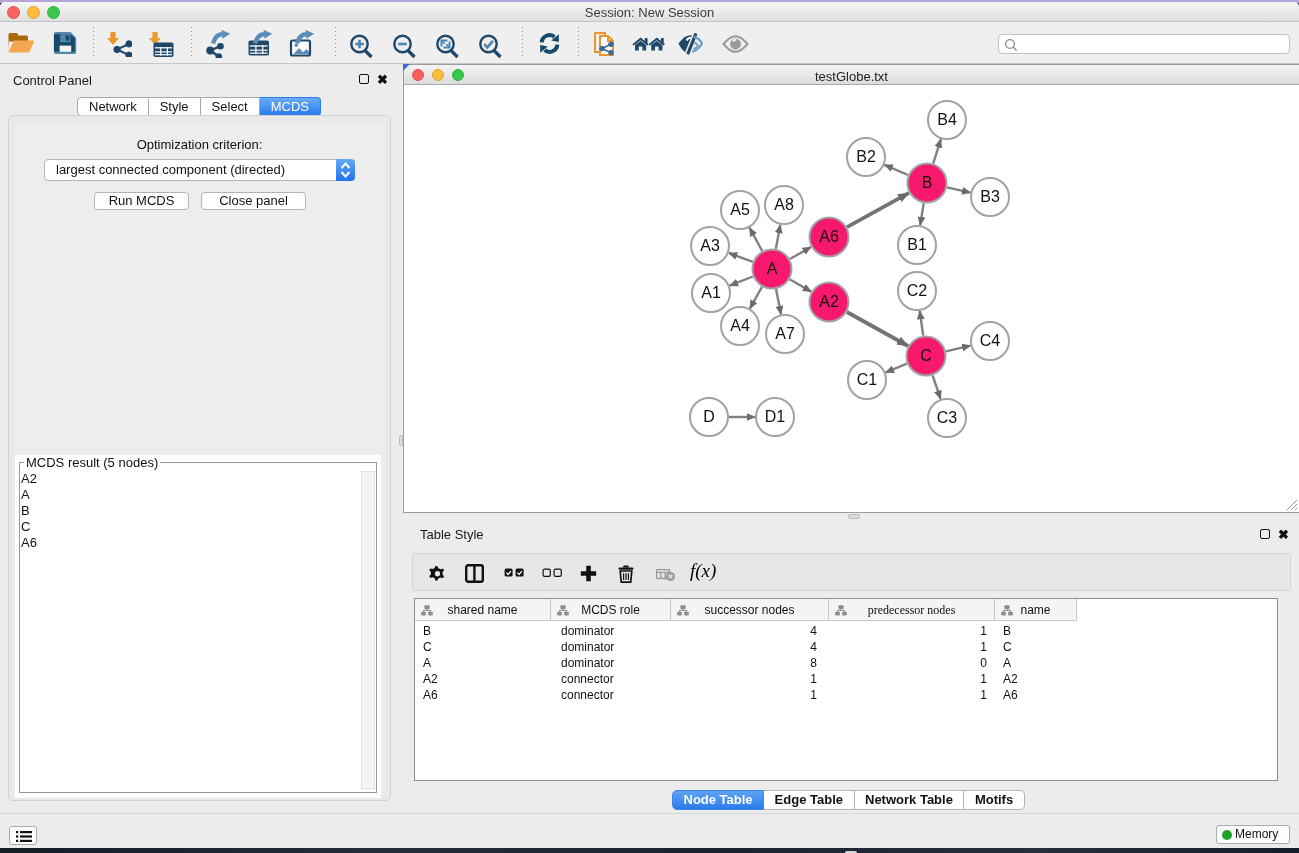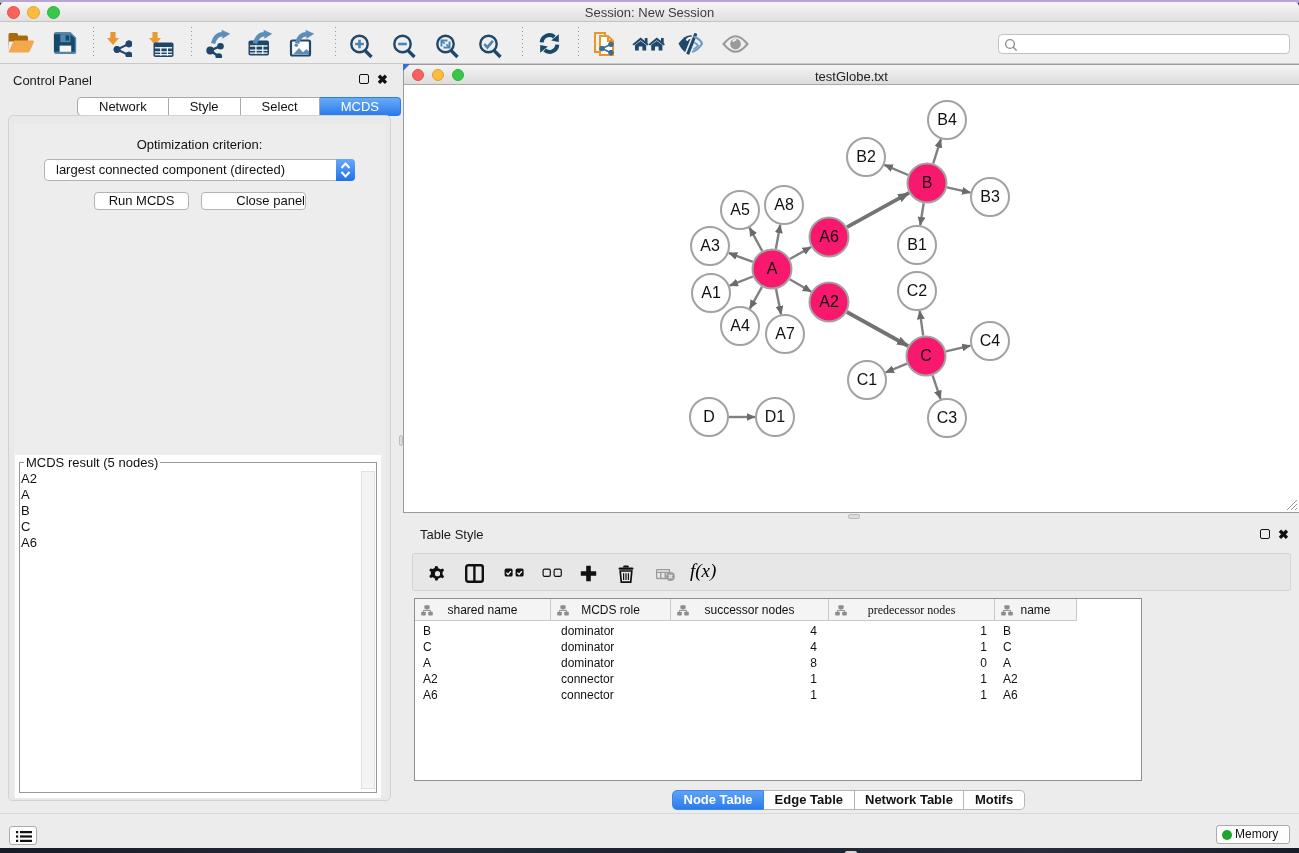--- a/index.html
+++ b/index.html
@@ -15,21 +15,21 @@
 #toolbar{position:absolute;left:0;top:20px;width:1299px;height:42px;background:#efefef;border-bottom:1px solid #c8c8c8;}
 .sep{position:absolute;top:5px;height:31px;width:1px;background-image:linear-gradient(#9a9a9a 33%, rgba(0,0,0,0) 0%);background-size:1px 4px;}
 .ticon{position:absolute;}
 #search{position:absolute;left:998px;top:12px;width:292px;height:20px;background:#fff;border:1px solid #c2c2c2;border-radius:4px;}
 
 #cpanel{position:absolute;left:0;top:62px;width:402px;height:752px;background:#ececec;}
 #cp-title{position:absolute;left:13px;top:9px;font-size:13px;color:#1a1a1a;}
 .wbtn-max{position:absolute;width:10px;height:10px;border:1.6px solid #111;border-radius:2px;background:transparent;}
 .wbtn-x{position:absolute;font-size:13px;font-weight:bold;color:#111;line-height:10px;}
 #cp-tabs{position:absolute;left:77px;top:33px;height:19px;display:flex;}
-.tab{height:19px;background:#fff;border:1px solid #a9a9a9;border-left:none;font-size:13px;color:#111;text-align:right;line-height:17px;padding:0 21px;}
+.tab{height:19px;background:#fff;border:1px solid #a9a9a9;border-left:none;font-size:13px;color:#111;text-align:right;line-height:17px;padding:0 11px;}
 .tab.first{border-left:1px solid #a9a9a9;border-radius:4px 0 0 4px;}
 .tab.last{border-radius:0 4px 4px 0;}
 .tab.sel{background:linear-gradient(#6aabf7,#2a7ceb);border-color:#2a7ceb;color:#fff;}
 #cp-box{position:absolute;left:8px;top:51px;width:383px;height:686px;background:#e9e9e9;border:1px solid #d2d2d2;border-radius:5px;}
 #cp-inner{position:absolute;left:5px;top:8px;width:371px;height:671px;background:#ededed;}
 #opt-label{position:absolute;left:0;width:381px;top:21px;text-align:center;font-size:13px;color:#111;}
 #dropdown{position:absolute;left:35px;top:43px;width:311px;height:22px;background:#fff;border:1px solid #b3b3b3;border-radius:4px;font-size:13px;color:#111;line-height:20px;text-align:left;padding-left:11px;}
 #dd-spin{position:absolute;right:-1px;top:-1px;width:19px;height:22px;background:linear-gradient(#67a9f8,#2071ea);border-radius:0 4px 4px 0;}
 .btn{position:absolute;height:18px;background:#fff;border:1px solid #b3b3b3;border-radius:4px;font-size:13px;color:#111;text-align:center;line-height:16px;}
 
@@ -44,21 +44,21 @@
 #nw-title .t{position:absolute;left:0;right:0;top:4px;text-align:center;font-size:13px;color:#222;}
 #nw-canvas{position:absolute;left:0;top:20px;width:894px;height:427px;background:#fff;}
 #nw-grip{position:absolute;right:1px;bottom:1px;width:13px;height:13px;}
 .nl{font-size:16px;fill:#111;text-anchor:middle;font-family:"Liberation Sans",sans-serif;}
 .e-thin{stroke:#808080;stroke-width:2.4;}
 .e-thick{stroke:#737373;stroke-width:3.8;}
 
 #tpanel{position:absolute;left:403px;top:511px;width:896px;height:303px;background:#ececec;}
 #tp-title{position:absolute;left:17px;top:14px;font-size:13px;color:#1a1a1a;}
 #tp-toolbar{position:absolute;left:9px;top:40px;width:879px;height:38px;background:#e7e7e7;border:1px solid #d4d4d4;border-radius:3px;}
-#tp-table{position:absolute;left:11px;top:85px;width:728px;height:183px;background:#fff;border:1px solid #8f8f8f;}
+#tp-table{position:absolute;left:11px;top:85px;width:864px;height:183px;background:#fff;border:1px solid #8f8f8f;}
 .th{position:absolute;top:0;height:22px;background:#f4f4f4;border-right:1px solid #c9c9c9;border-bottom:1px solid #c9c9c9;font-size:12px;color:#111;text-align:center;line-height:22px;}
 .td{position:absolute;font-size:12px;color:#111;height:16px;line-height:16px;}
 #tp-tabs{position:absolute;left:269px;top:277px;height:20px;display:flex;font-weight:bold;}
 .ttab{height:20px;background:#fff;border:1px solid #b5b5b5;border-left:none;font-size:13px;color:#111;line-height:18px;padding:0 10.5px;}
 .ttab.first{border-left:1px solid #b5b5b5;border-radius:5px 0 0 5px;}
 .ttab.last{border-radius:0 5px 5px 0;}
 .ttab.sel{background:linear-gradient(#5ea2f5,#2a7ceb);border-color:#3c86e8;color:#fff;}
 
 #statusbar{position:absolute;left:0;top:811px;width:1299px;height:35px;background:#ececec;border-top:1px solid #d8d8d8;}
 #sb-listbtn{position:absolute;left:9px;top:12px;width:28px;height:19px;background:#fdfdfd;border:1px solid #ababab;border-radius:3px;}
@@ -219,21 +219,21 @@
     <div id="cp-box">
       <div id="cp-inner"></div>
       <div id="opt-label">Optimization criterion:</div>
       <div id="dropdown">largest connected component (directed)
         <div id="dd-spin"><svg width="19" height="22" viewBox="0 0 19 22">
                 <path d="M5.5,9 L9.5,4.5 L13.5,9" stroke="#fff" stroke-width="2" fill="none"></path>
                 <path d="M5.5,13 L9.5,17.5 L13.5,13" stroke="#fff" stroke-width="2" fill="none"></path>
               </svg></div>
       </div>
       <div class="btn" style="left:85px;top:76px;width:95px;">Run MCDS</div>
-      <div class="btn" style="left:192px;top:76px;width:105px;text-align:right;">Close panel</div>
+      <div class="btn" style="left:192px;top:76px;width:105px;">Close panel</div>
       <div id="fs-white">
         <div id="fs-border"></div>
         <div id="fs-label">MCDS result (5 nodes)</div>
         <div id="fs-list">A2<br>A<br>B<br>C<br>A6</div>
         <div id="fs-scroll"></div>
       </div>
     </div>
   </div>
   <div id="netwin">
     <div style="position:absolute;left:-1px;top:-1px;width:0;height:0;border-top:7px solid #3a6fd8;border-right:7px solid transparent;z-index:5;"></div>

